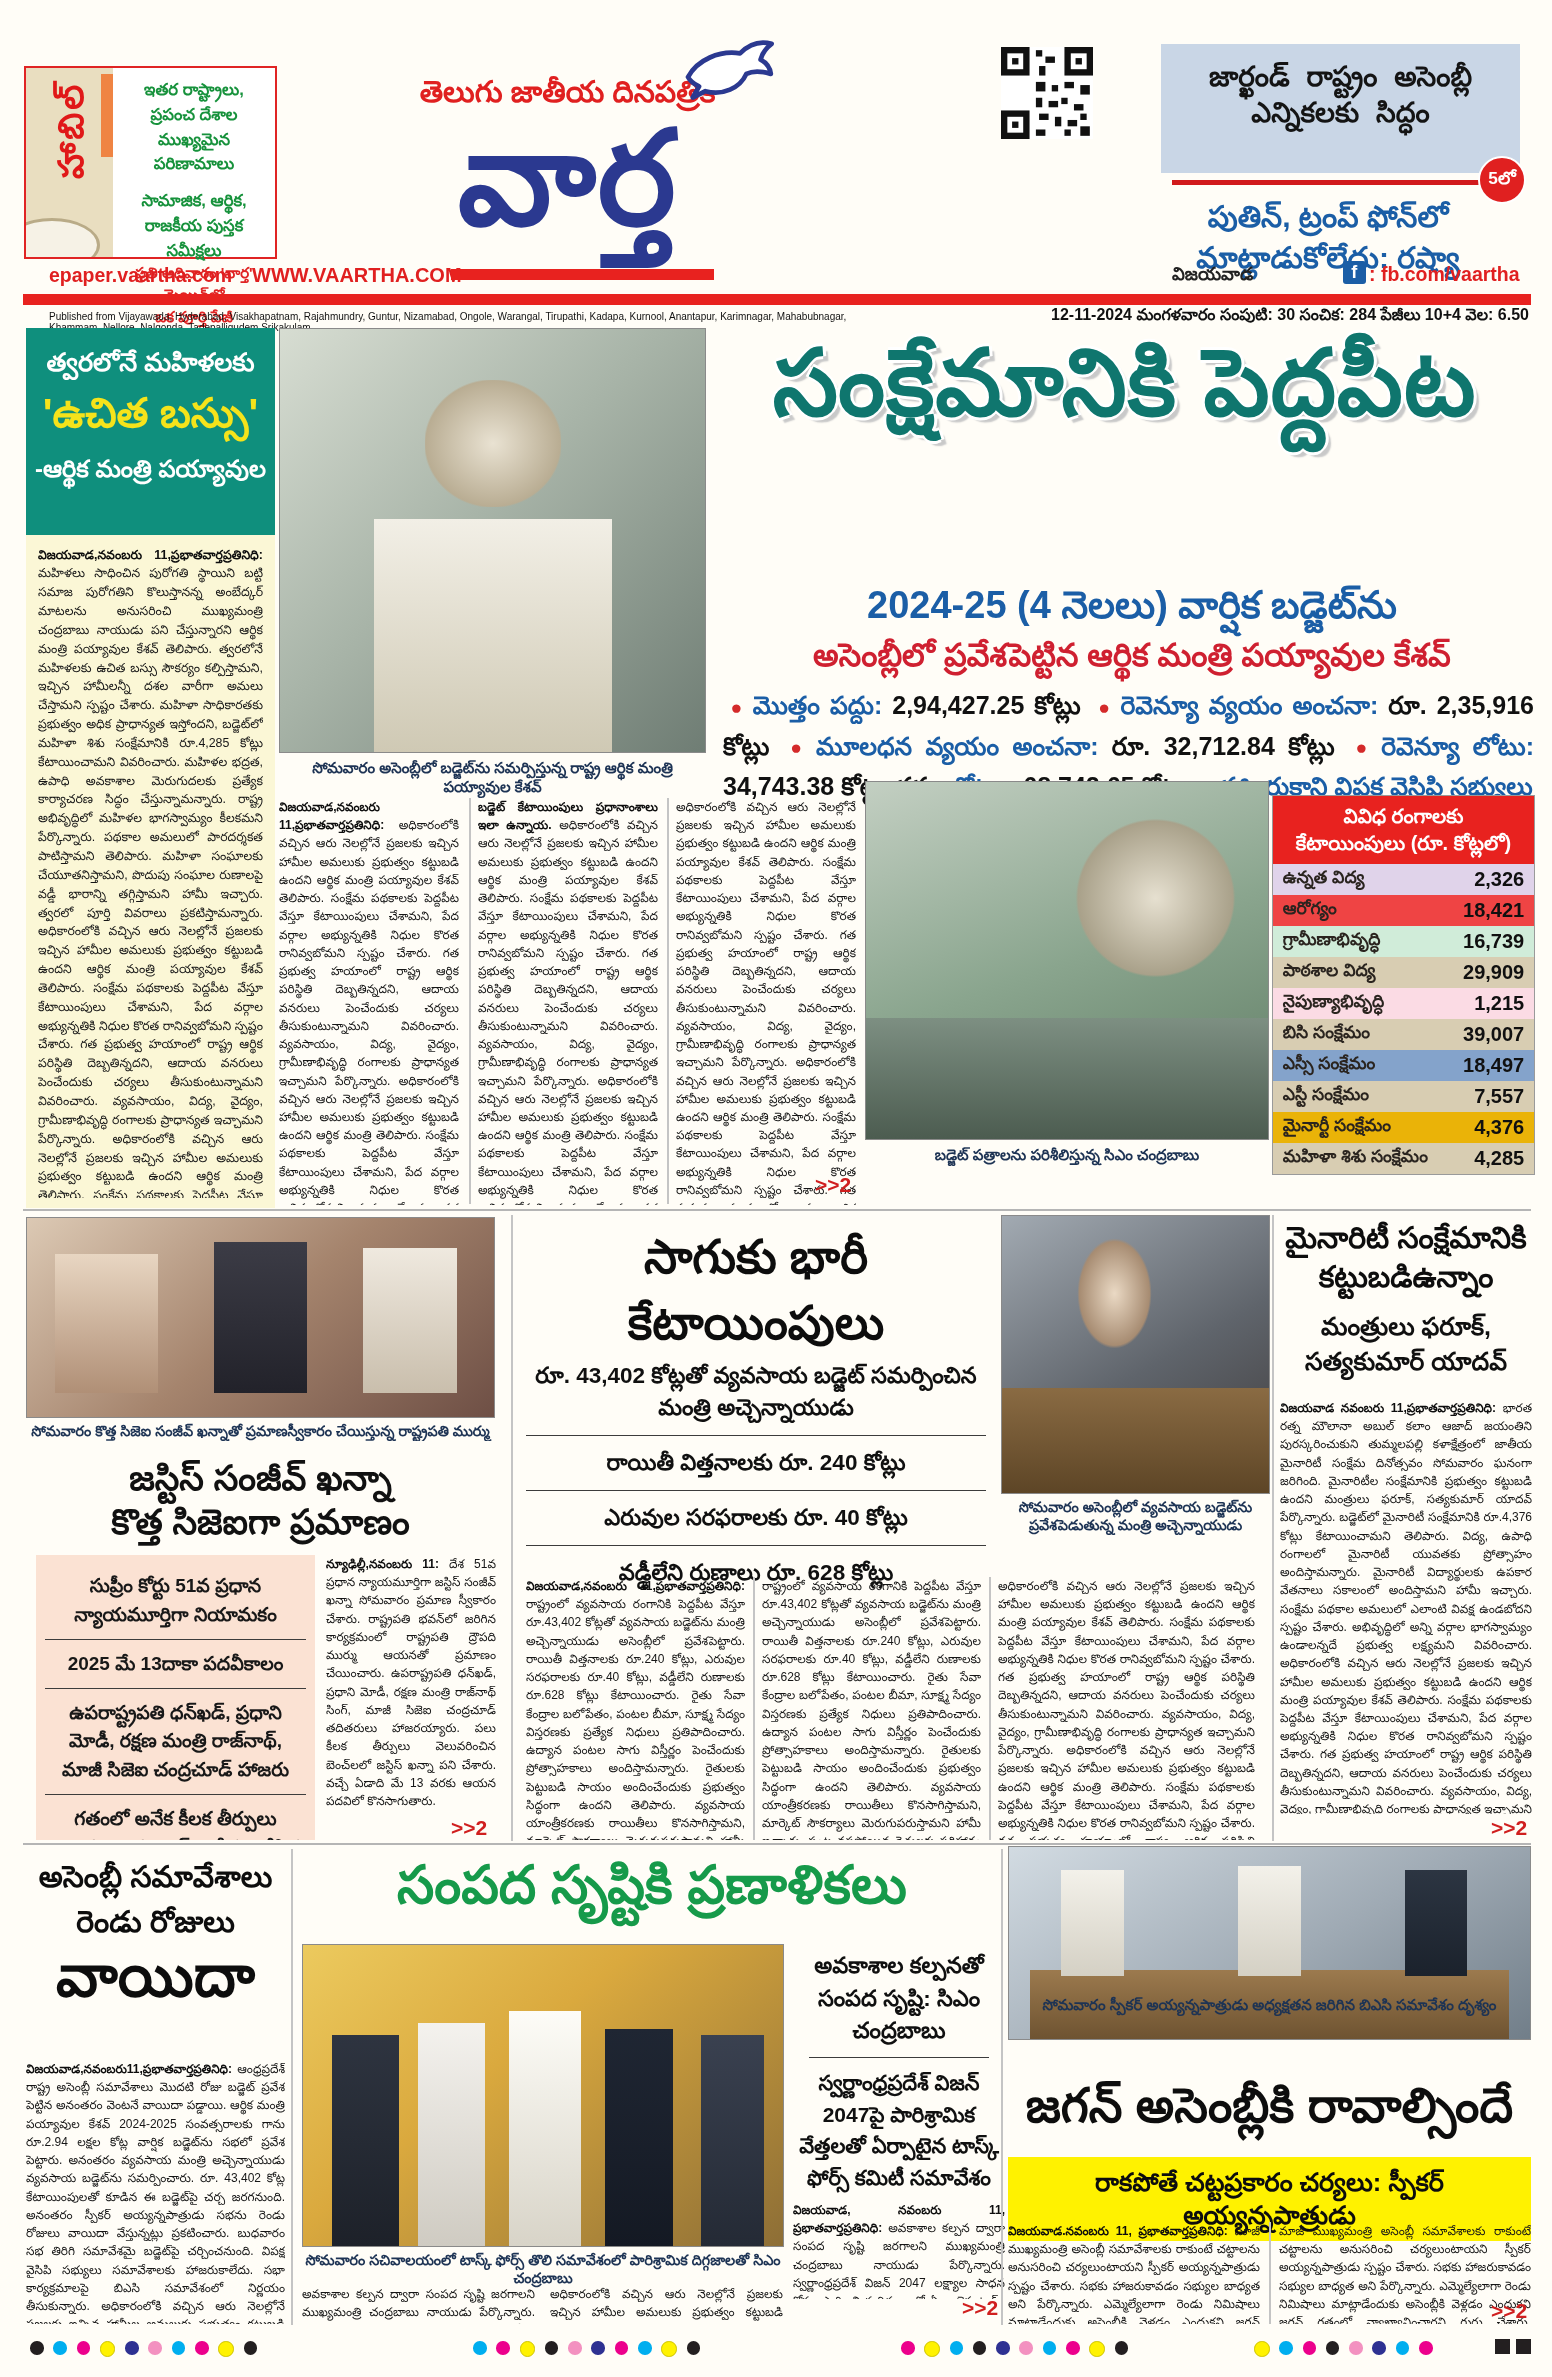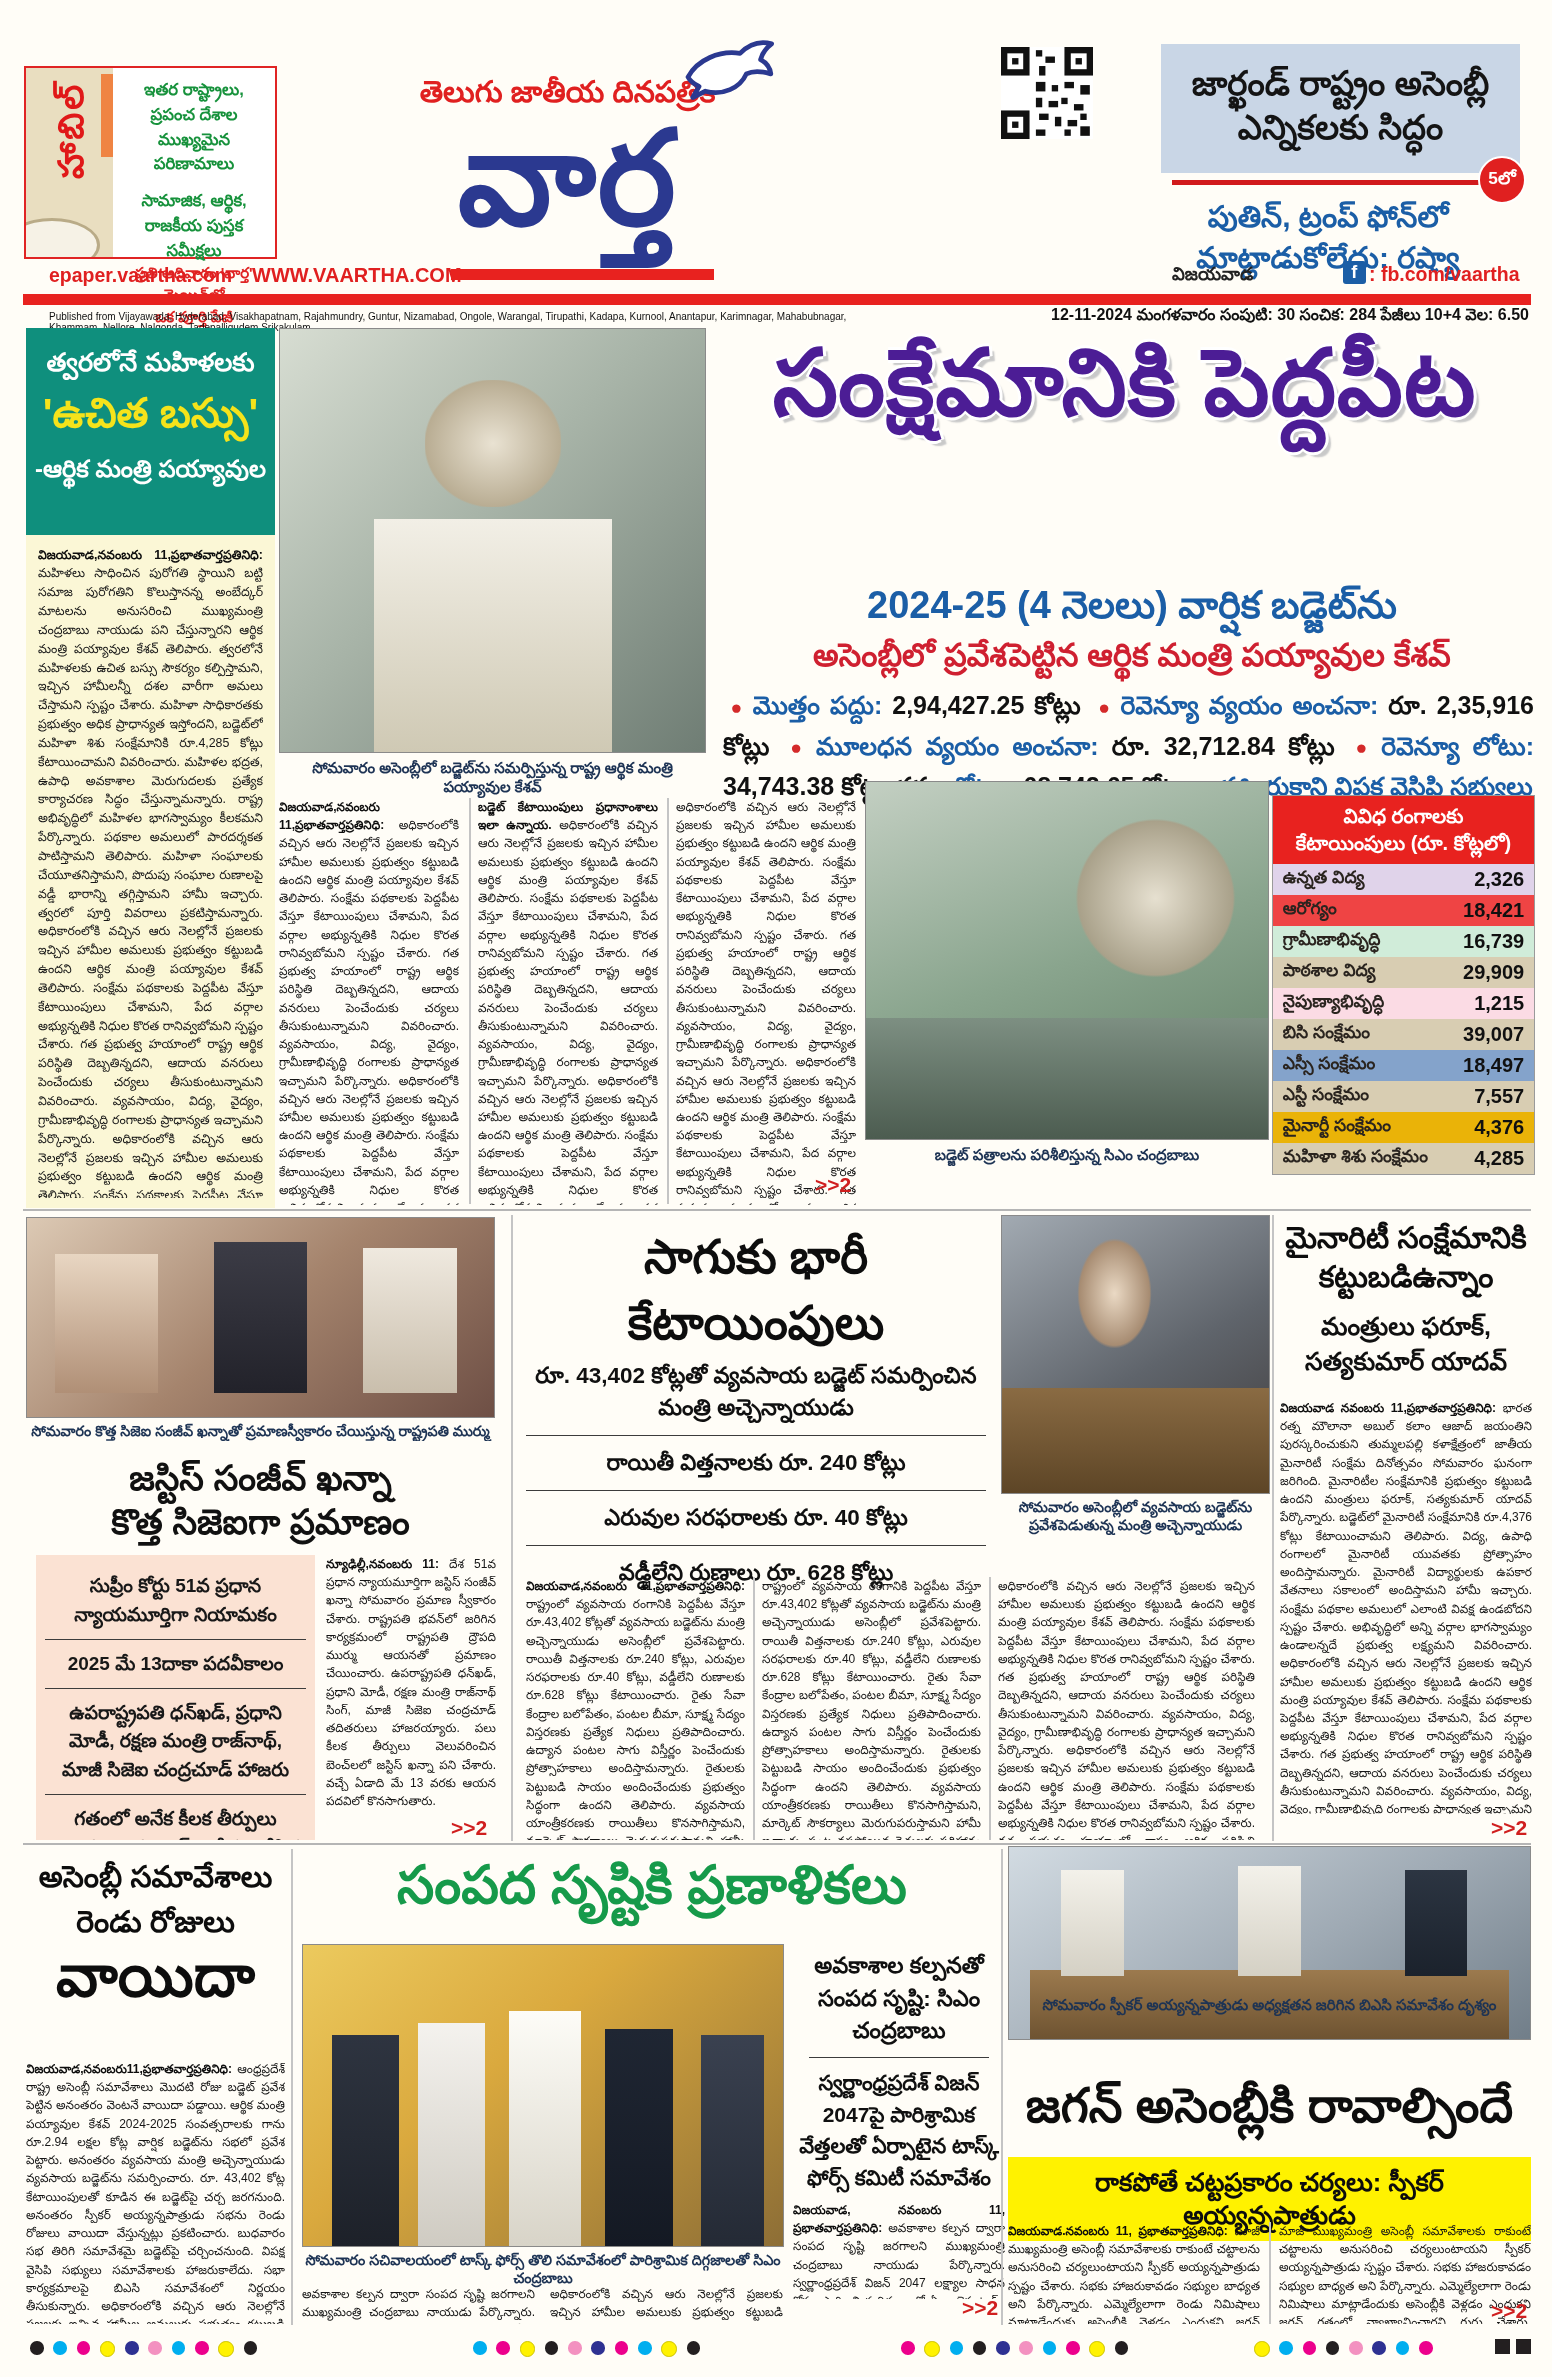--- a/index.html
+++ b/index.html
@@ -14,39 +14,39 @@
     color:#e01818;font-size:35px;font-weight:900;letter-spacing:3px;}
   .roll1{position:absolute;left:-22.5px;bottom:-15px;width:90px;height:48px;background:#f6f2e6;border:3px solid #b9ab87;border-radius:50%;}
   .orangechip{position:absolute;right:0;top:6px;width:12px;height:83px;background:#ef8443;}
   .promo-right{flex:1;padding:9px 7.5px;display:flex;flex-direction:column;justify-content:space-between;}
   .promo-green{color:#17923c;font-size:16.5px;font-weight:bold;text-align:center;line-height:1.5;}
   .promo-div{height:1.5px;background:#e8a8b8;width:80%;margin:6px auto;}
   .promo-red{color:#e02424;font-size:15px;font-weight:bold;text-align:center;line-height:1.45;}
   .tagline{color:#e02020;font-size:30px;font-weight:bold;}
   .logo{color:#2b3990;font-size:132px;font-weight:900;line-height:.95;letter-spacing:1.5px;}
   .trbox{background:#c9d6e6;}
-  .trbox .h{font-size:34px;font-weight:bold;color:#141414;line-height:1.3;}
+  .trbox .h{font-size:28px;font-weight:bold;color:#141414;line-height:1.3;font-family:Liberation Mono, monospace;}
   .redrule{background:#d11a1c;height:5.3px;}
   .badge5{width:44px;height:44px;border-radius:50%;background:#e02020;border:2.3px solid #fff;color:#fff;
     font-size:17.3px;font-weight:bold;display:flex;align-items:center;justify-content:center;}
   .putin{font-size:30px;font-weight:bold;color:#1b5ea6;line-height:1.35;}
   .redlink{color:#e02020;font-weight:bold;}
   .fbicon{width:22.5px;height:22.5px;background:#1b5ea6;color:#fff;font-weight:bold;font-size:18px;
     display:flex;align-items:center;justify-content:center;border-radius:3px;}
   .publine{font-size:10px;color:#111;}
   .dateline-strip{font-size:16px;font-weight:bold;color:#111;}
   
   .greenbox{background:#0f8f7d;color:#fff;}
   .gb1{font-size:25.5px;font-weight:bold;}
   .gb2{font-size:41px;font-weight:bold;color:#f5e31b;margin:7.5px 0;}
   .gb3{font-size:24px;font-weight:bold;}
   .palebody{background:#fbf7d6;padding:10.5px 12px;box-sizing:border-box;}
   .ph{border:0.8px solid #8a8a8a;box-sizing:border-box;}
   .cap{font-size:15px;font-weight:bold;color:#1d3354;text-align:center;line-height:1.25;}
-  .lead-h{font-size:93px;font-weight:900;color:#4c1d95;letter-spacing:0.8px;line-height:1.05;
+  .lead-h{font-size:93px;font-weight:900;color:#0f766e;letter-spacing:0.8px;line-height:1.05;
     text-shadow:-3px 0 #fff,3px 0 #fff,0 -3px #fff,0 3px #fff,5.3px 5.3px 1.5px #c9c9c9;}
   .deck-blue{font-size:38px;font-weight:bold;color:#1b5ea6;}
   .deck-red{font-size:32px;font-weight:bold;color:#cf2030;}
   .figs{font-size:25px;font-weight:bold;color:#1b5ea6;line-height:1.62;text-align:justify;}
   .figs .dot{color:#d42a2a;padding:0 7.5px;font-size:19.5px;vertical-align:middle;}
   .figs .val{color:#111;}
   .body-txt{font-size:12px;line-height:1.52;text-align:justify;color:#161616;overflow:hidden;box-sizing:border-box;}
   .dl{font-weight:bold;color:#0d0d0d;}
   .bsub{font-weight:bold;color:#0d0d0d;}
   .vline{background:#c4c4c4;width:1.5px;}

